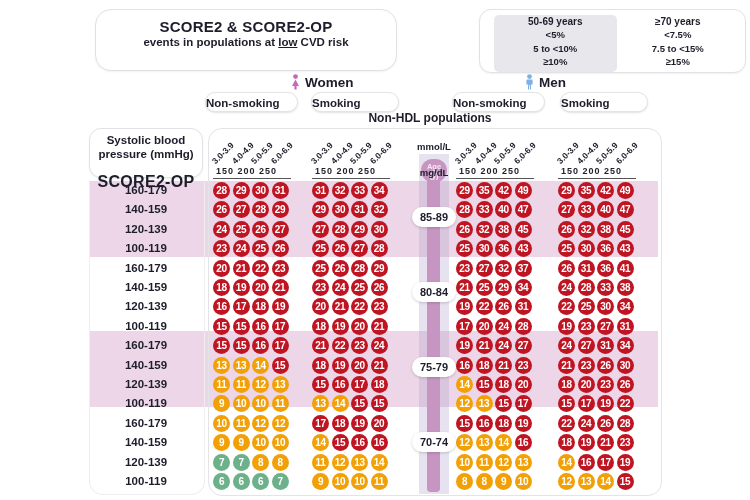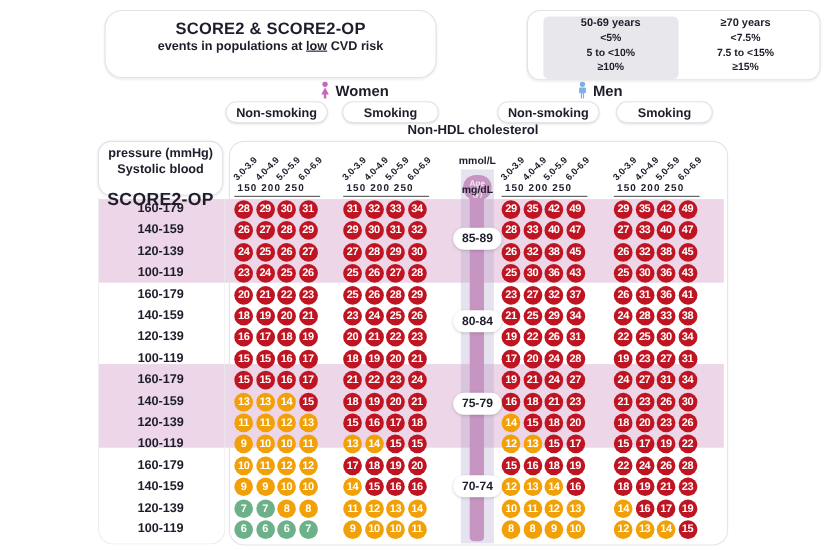--- a/index.html
+++ b/index.html
@@ -19,21 +19,21 @@
   .legend-col.hl{background:#e8e7ec;}
   .legend-header{font-size:10px;margin-bottom:1px;white-space:nowrap;}
   .legend-val{font-size:9.5px;line-height:13.5px;white-space:nowrap;position:relative;}
   .legend-dot{position:absolute;left:-11px;top:2.5px;width:9px;height:9px;border-radius:50%;}
   
   .gender{position:absolute;top:74px;font-size:13.5px;font-weight:700;display:flex;align-items:center;gap:4px;}
   #gender-women{left:290px;}
   #gender-men{left:524px;}
   
   .pill{position:absolute;top:92px;height:20px;border-radius:11px;background:#fff;border:1px solid #e4e4e8;
-        box-shadow:0 1px 2px rgba(0,0,0,.12);font-size:11.5px;font-weight:700;text-align:center;line-height:20px;box-sizing:border-box;}
+        box-shadow:0 1px 2px rgba(0,0,0,.12);font-size:11.5px;font-weight:700;text-align:left;line-height:20px;box-sizing:border-box;}
   #pill-0{left:205px;width:93px;}
   #pill-1{left:311px;width:88px;}
   #pill-2{left:452px;width:93px;}
   #pill-3{left:560px;width:88px;}
   
   #chol-header{position:absolute;left:330px;top:111px;width:200px;text-align:center;font-size:12px;font-weight:700;}
   
   #table-area{position:absolute;left:88px;top:128px;width:572px;height:368px;}
   .stripe{position:absolute;left:2px;width:568px;height:76px;background:#ecd6e7;}
   #stripe-1{top:53px;}
@@ -97,32 +97,32 @@
       <path d="M3.2 5.6 H7.8 Q8.6 5.6 8.6 6.6 V10.6 H7 V15.5 H5.9 V11 H5.1 V15.5 H4 V10.6 H2.4 V6.6 Q2.4 5.6 3.2 5.6 Z" fill="#7fb0e3"></path>
     </svg>
     <span>Men</span>
   </div>
 
   <div class="pill" id="pill-0">Non-smoking</div>
   <div class="pill" id="pill-1">Smoking</div>
   <div class="pill" id="pill-2">Non-smoking</div>
   <div class="pill" id="pill-3">Smoking</div>
 
-  <div id="chol-header">Non-HDL cholesterol</div>
+  <div id="chol-header">Non-HDL populations</div>
 
   <div id="table-area">
     <div class="stripe" id="stripe-1"></div>
     <div class="stripe" id="stripe-2"></div>
     <div id="age-wash"></div>
     <div id="age-bar"></div>
     <div id="label-col-frame"></div>
     <div id="grid-frame"></div>
     <div class="card" id="sbp-card">
+      <div class="sbp-line">Systolic blood</div>
       <div class="sbp-line">pressure (mmHg)</div>
-      <div class="sbp-line">Systolic blood</div>
       <div id="sbp-score">SCORE2-OP</div>
     </div>
     <div id="age-bulb">
       <div>Age</div>
       <div>(y)</div>
     </div>
     <div class="unit-label" id="unit-mmol">mmol/L</div>
     <div class="unit-label" id="unit-mgdl">mg/dL</div>
 
   <div class="row-label" style="top: 53px;">160-179</div>

